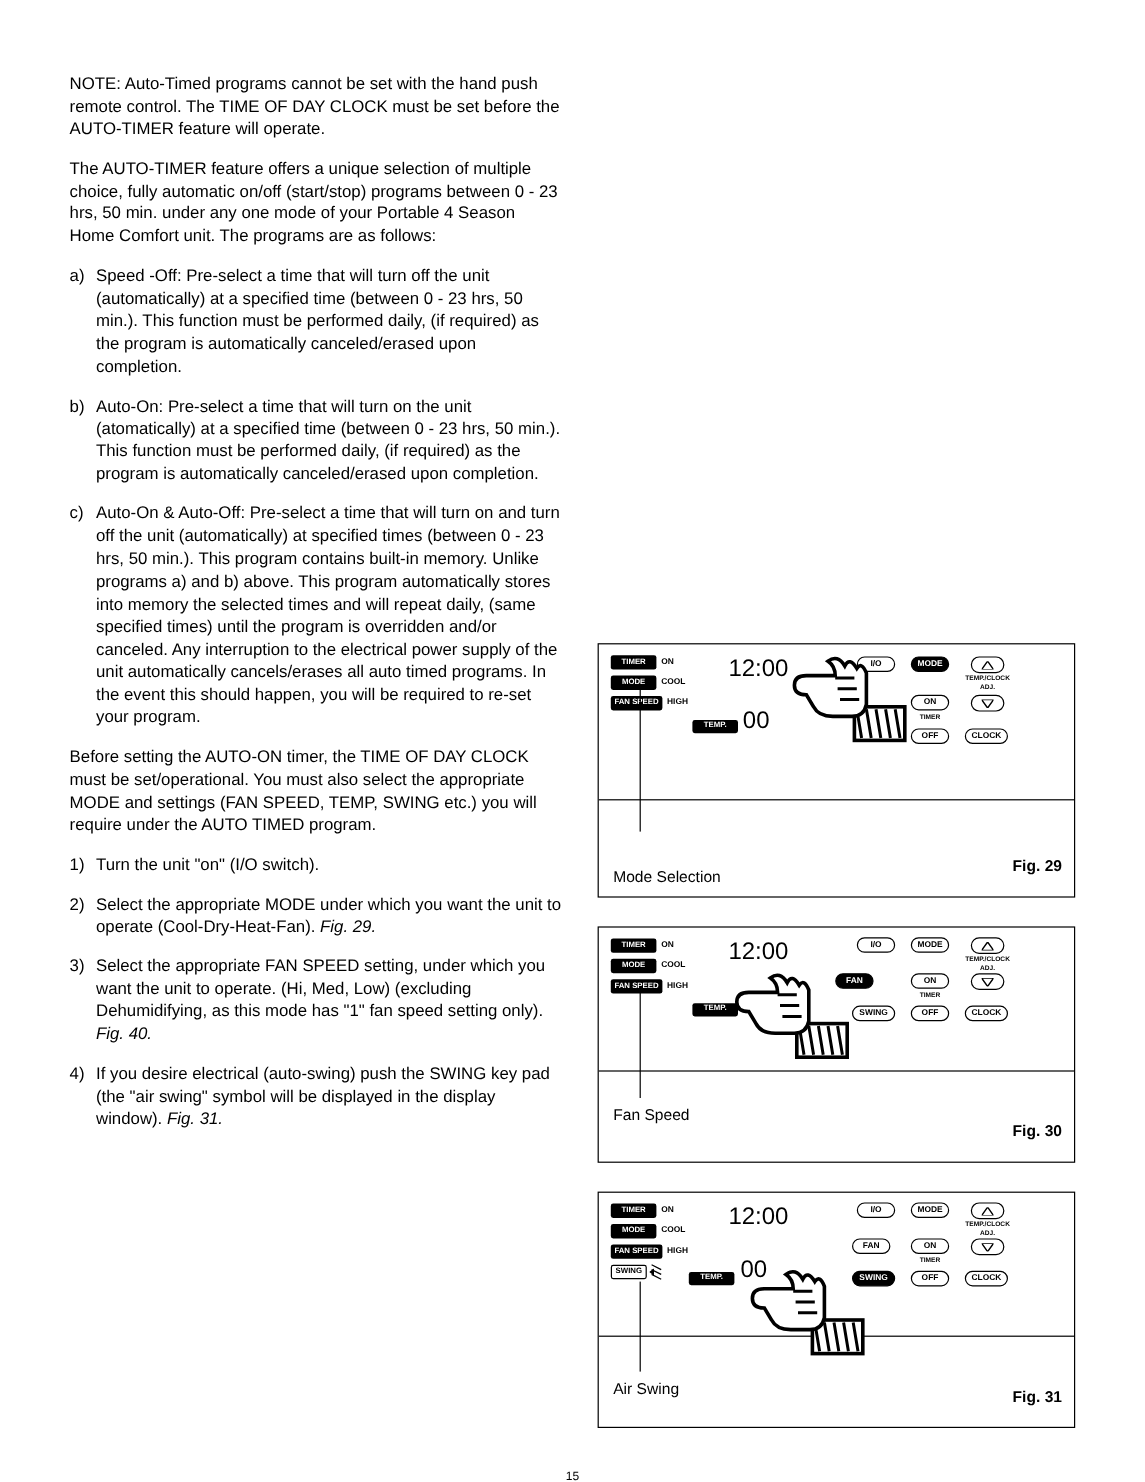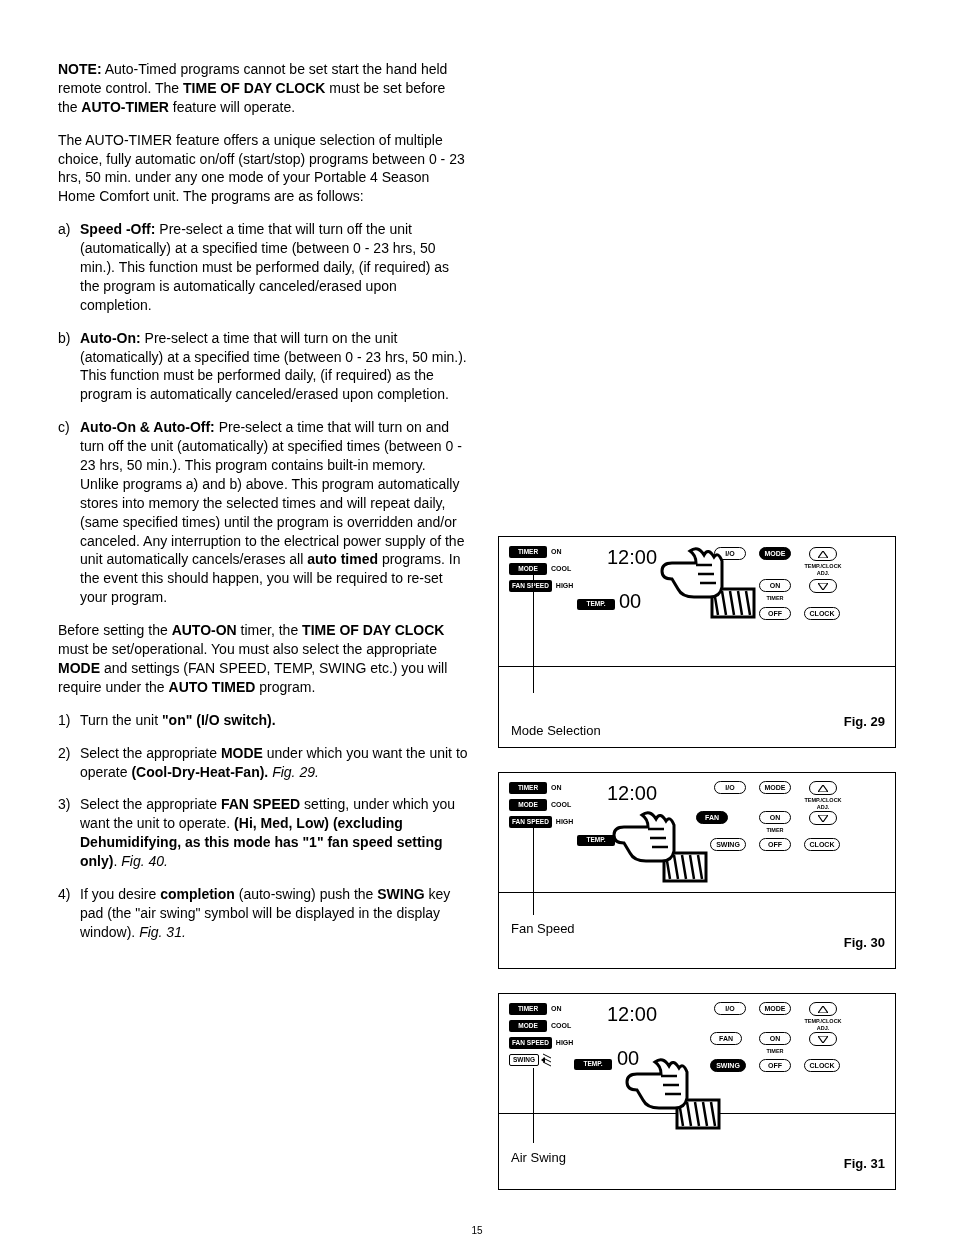--- a/index.html
+++ b/index.html
@@ -48,21 +48,21 @@
     margin: 0;
   }
   ol.num > li {
     display: flex;
     margin-bottom: 14px;
   }
   ol.num .mk {
     width: 22px;
     flex-shrink: 0;
   }
-  .b { font-weight: bold; }
+  .b { font-weight: normal; }
   .i { font-style: italic; }
 
   .panel {
     border: 1.5px solid #000;
     margin-bottom: 24px;
     position: relative;
     height: 210px;
   }
   .panel-top {
     display: flex;
@@ -175,21 +175,21 @@
       <path d="M 0 8 L 4 5 L 4 11 Z" fill="#000"></path>
     </g>
   </defs>
 </svg>
 
 <div class="cols">
 <div class="left">
 
 
 <p>
-  <span class="b">NOTE:</span><span>  Auto-Timed programs cannot be set start the hand held remote control.  The </span><span class="b">TIME OF DAY CLOCK</span><span> must be set before the </span><span class="b">AUTO-TIMER</span><span> feature will operate.</span>
+  <span class="b">NOTE:</span><span>  Auto-Timed programs cannot be set with the hand push remote control.  The </span><span class="b">TIME OF DAY CLOCK</span><span> must be set before the </span><span class="b">AUTO-TIMER</span><span> feature will operate.</span>
 </p>
 
 <p>The AUTO-TIMER feature offers a unique selection of multiple choice, fully automatic on/off (start/stop) programs between 0 - 23 hrs, 50 min. under any one mode of your Portable 4 Season Home Comfort unit.  The programs are as follows:</p>
 
 <ol class="alpha">
   <li>
     <span class="mk">a)</span>
     <span><span class="b">Speed -Off:</span><span>  Pre-select a time that will turn off the unit (automatically) at a specified time (between 0 - 23 hrs, 50 min.).  This function must be performed daily, (if required) as the program is automatically canceled/erased upon completion.</span></span>
   </li>
   <li>
@@ -215,21 +215,21 @@
   <li>
     <span class="mk">2)</span>
     <span><span>Select the appropriate </span><span class="b">MODE</span><span> under which you want the unit to operate </span><span class="b">(Cool-Dry-Heat-Fan).</span>  <span class="i">Fig. 29.</span></span>
   </li>
   <li>
     <span class="mk">3)</span>
     <span><span>Select the appropriate </span><span class="b">FAN SPEED</span><span> setting, under which you want the unit to operate.  </span><span class="b">(Hi, Med, Low) (excluding Dehumidifying, as this mode has "1" fan speed setting only)</span><span>.  </span><span class="i">Fig. 40.</span></span>
   </li>
   <li>
     <span class="mk">4)</span>
-    <span><span>If you desire </span><span class="b">completion</span><span> (auto-swing) push the </span><span class="b">SWING</span><span> key pad (the "air swing" symbol will be displayed in the display window).  </span><span class="i">Fig. 31.</span></span>
+    <span><span>If you desire </span><span class="b">electrical</span><span> (auto-swing) push the </span><span class="b">SWING</span><span> key pad (the "air swing" symbol will be displayed in the display window).  </span><span class="i">Fig. 31.</span></span>
   </li>
 </ol>
 
 </div>
 
 <div class="right">
 
 <div class="panel">
   <div class="panel-top">
     <div class="lcd">

